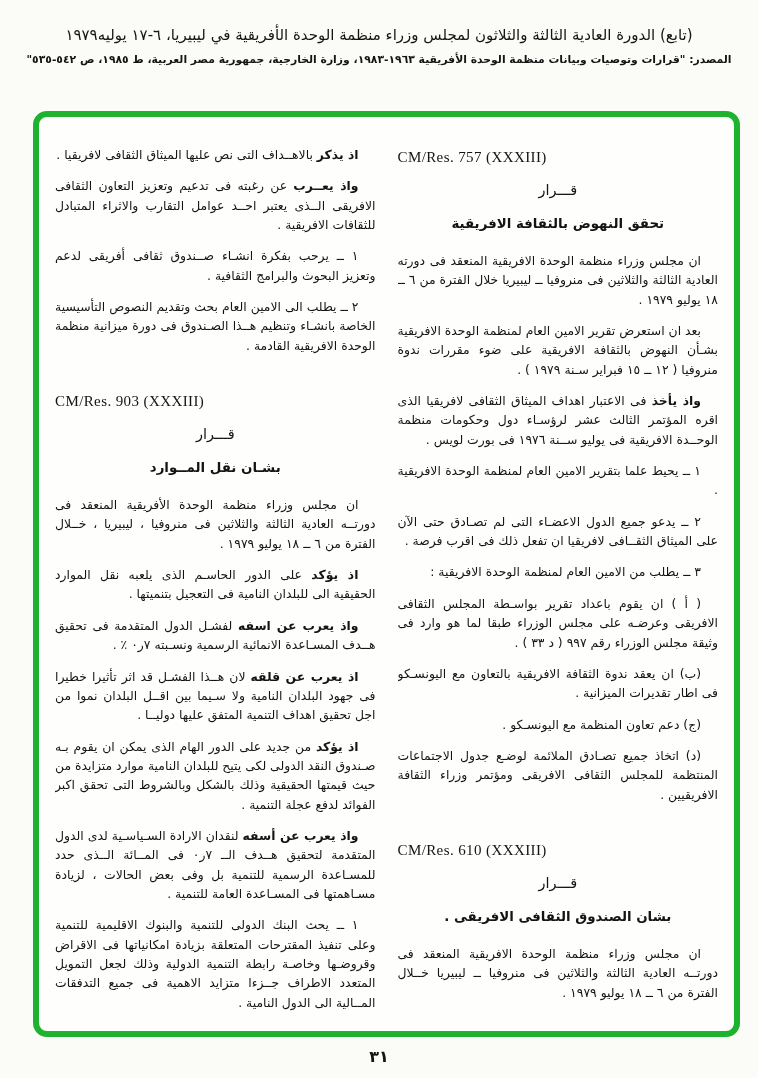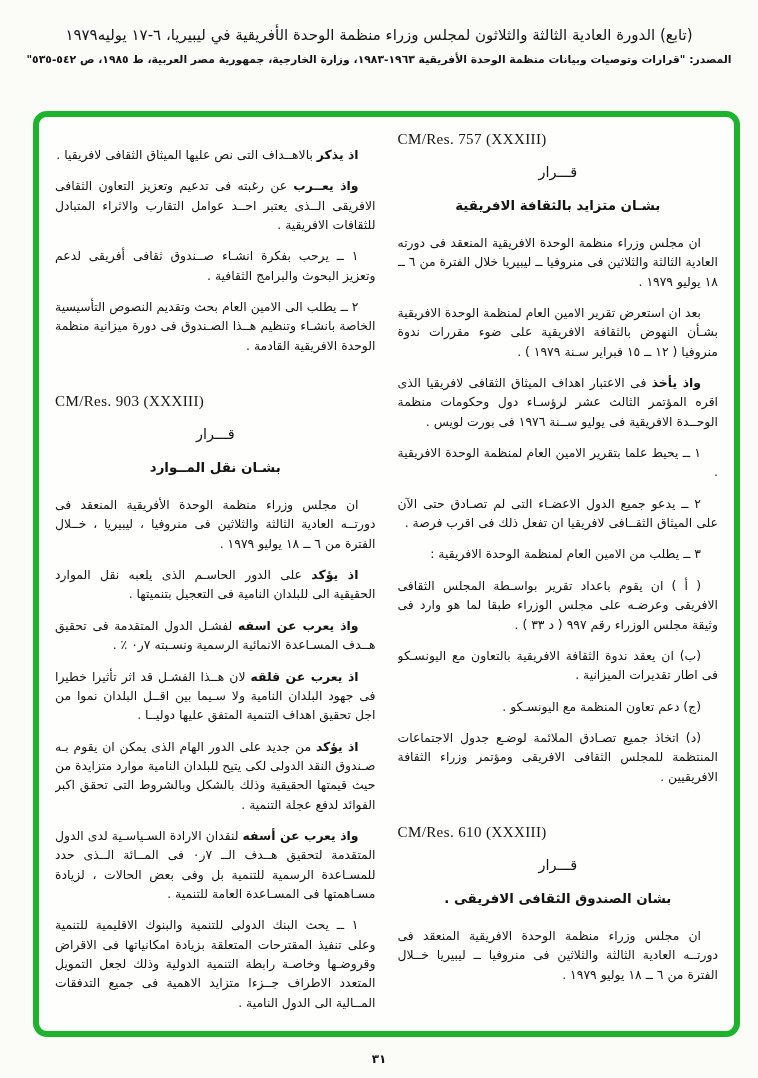--- a/index.html
+++ b/index.html
@@ -18,38 +18,38 @@
     background:#fefefc;padding:12px 16px;display:flex;gap:22px;direction:rtl;
   }
   .col{flex:1 1 0;overflow:hidden;text-align:justify;direction:rtl;}
   .col-left{padding-top:16px;}
   .para{font-size:12.4px;line-height:1.56;margin:0 0 12px;text-indent:17px;}
   .lead{font-weight:bold;}
   .res{
     direction:ltr;text-align:left;font-family:"Liberation Serif", serif;
     font-size:15px;margin:38px 0 10px;text-indent:0;letter-spacing:.4px;
   }
-  .res:first-child{margin-top:2px;}
+  .res:first-child{margin-top:20px;}
   .rtitle{text-align:center;font-weight:normal;font-size:14.5px;margin:16px 0 18px;text-indent:0;letter-spacing:1px;}
   .rsubject{text-align:center;font-weight:bold;font-size:13.4px;margin:0 0 20px;text-indent:0;}
-  .pagenum{position:absolute;bottom:12px;left:0;right:0;text-align:center;font-weight:bold;font-size:12px;}
+  .pagenum{position:absolute;bottom:12px;left:0;right:0;text-align:center;font-weight:bold;font-size:16px;}
 </style>
 </head>
 <body style="color: rgb(20, 20, 20);">
 
 <div class="header">
   <div class="header-line1">(تابع) الدورة العادية الثالثة والثلاثون لمجلس وزراء منظمة الوحدة الأفريقية في ليبيريا، ٦-١٧ يوليه١٩٧٩</div>
   <div class="header-line2">المصدر: "قرارات وتوصيات وبيانات منظمة الوحدة الأفريقية ١٩٦٣-١٩٨٣، وزارة الخارجية، جمهورية مصر العربية، ط ١٩٨٥، ص ٥٤٢-٥٣٥"</div>
 </div>
 
 <div class="frame" style="border-color: rgb(29, 179, 46);">
   <div class="col col-right" id="col-right">
       <div class="res">CM/Res. 757 (XXXIII)</div>
       <div class="rtitle">قـــرار</div>
-      <div class="rsubject">بشـان متزايد بالثقافة الافريقية</div>
+      <div class="rsubject">تحقق النهوض بالثقافة الافريقية</div>
       <div class="para">ان مجلس وزراء منظمة الوحدة الافريقية المنعقد فى دورته العادية الثالثة والثلاثين فى منروفيا ــ ليبيريا خلال الفترة من ٦ ــ ١٨ يوليو ١٩٧٩ .</div>
       <div class="para">بعد ان استعرض تقرير الامين العام لمنظمة الوحدة الافريقية بشـأن النهوض بالثقافة الافريقية على ضوء مقررات ندوة منروفيا ( ١٢ ــ ١٥ فبراير سـنة ١٩٧٩ ) .</div>
       <div class="para"><span class="lead">واذ يأخذ</span> فى الاعتبار اهداف الميثاق الثقافى لافريقيا الذى اقره المؤتمر الثالث عشر لرؤسـاء دول وحكومات منظمة الوحــدة الافريقية فى يوليو ســنة ١٩٧٦ فى بورت لويس .</div>
       <div class="para">١ ــ يحيط علما بتقرير الامين العام لمنظمة الوحدة الافريقية .</div>
       <div class="para">٢ ــ يدعو جميع الدول الاعضـاء التى لم تصـادق حتى الآن على الميثاق الثقــافى لافريقيا ان تفعل ذلك فى اقرب فرصة .</div>
       <div class="para">٣ ــ يطلب من الامين العام لمنظمة الوحدة الافريقية :</div>
       <div class="para">( أ ) ان يقوم باعداد تقرير بواسـطة المجلس الثقافى الافريقى وعرضـه على مجلس الوزراء طبقا لما هو وارد فى وثيقة مجلس الوزراء رقم ٩٩٧ ( د ٣٣ ) .</div>
       <div class="para">(ب) ان يعقد ندوة الثقافة الافريقية بالتعاون مع اليونسـكو فى اطار تقديرات الميزانية .</div>
       <div class="para">(ج) دعم تعاون المنظمة مع اليونسـكو .</div>
       <div class="para">(د) اتخاذ جميع تصـادق الملائمة لوضـع جدول الاجتماعات المنتظمة للمجلس الثقافى الافريقى ومؤتمر وزراء الثقافة الافريقيين .</div>

